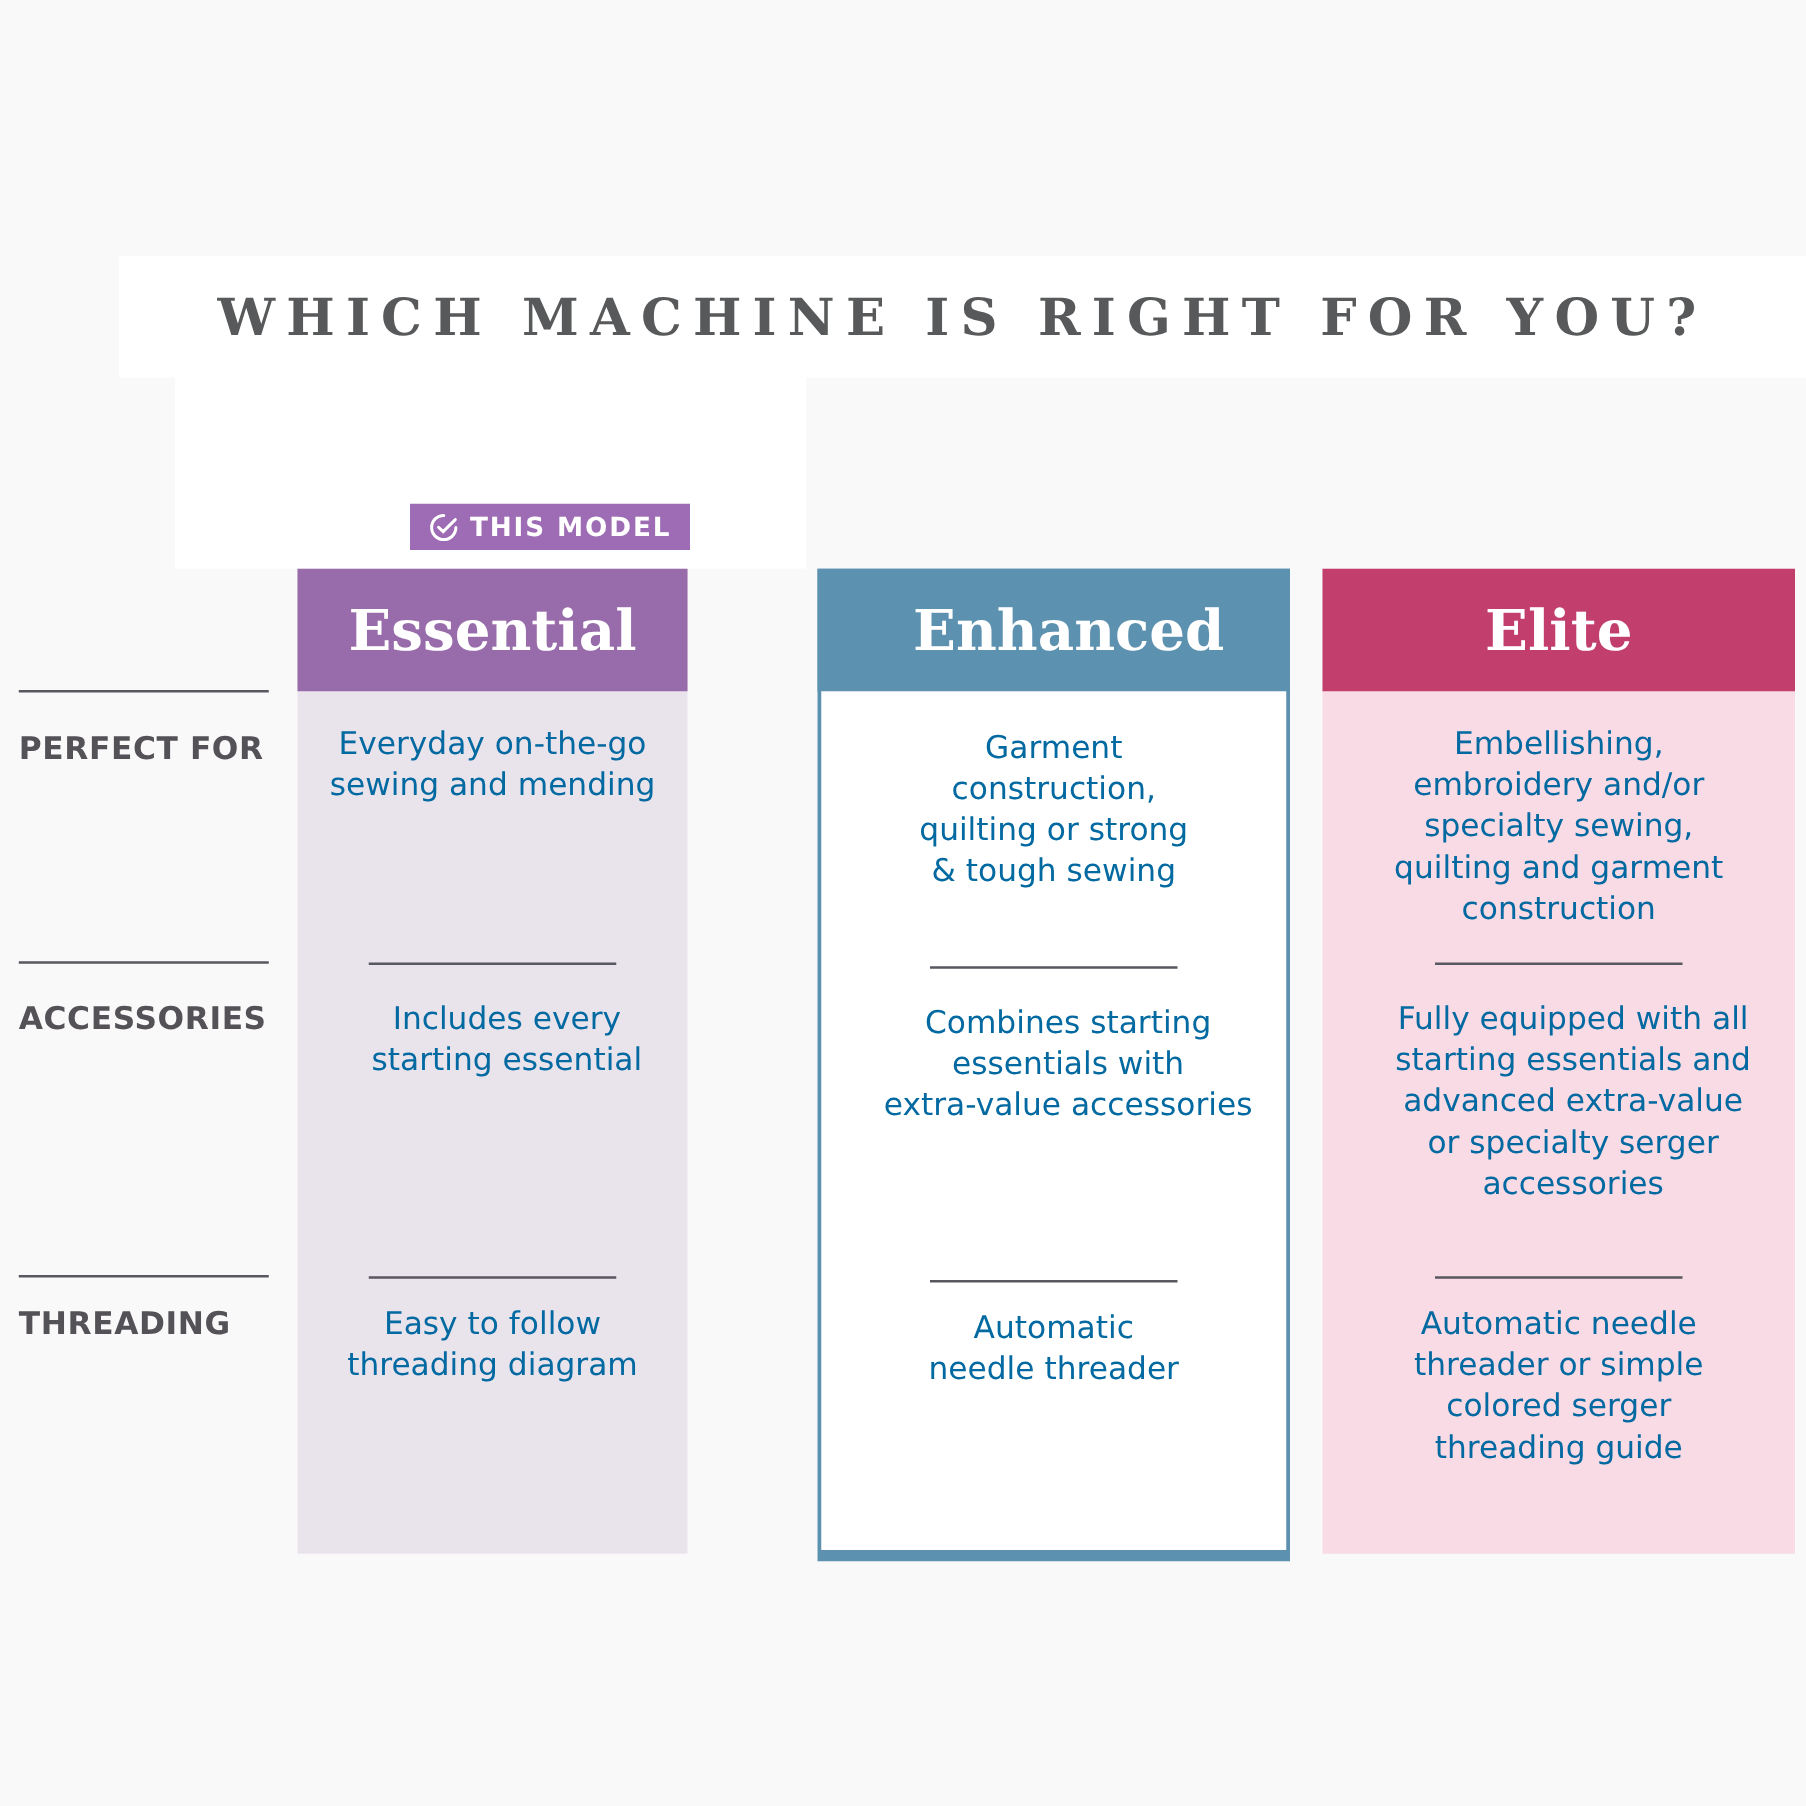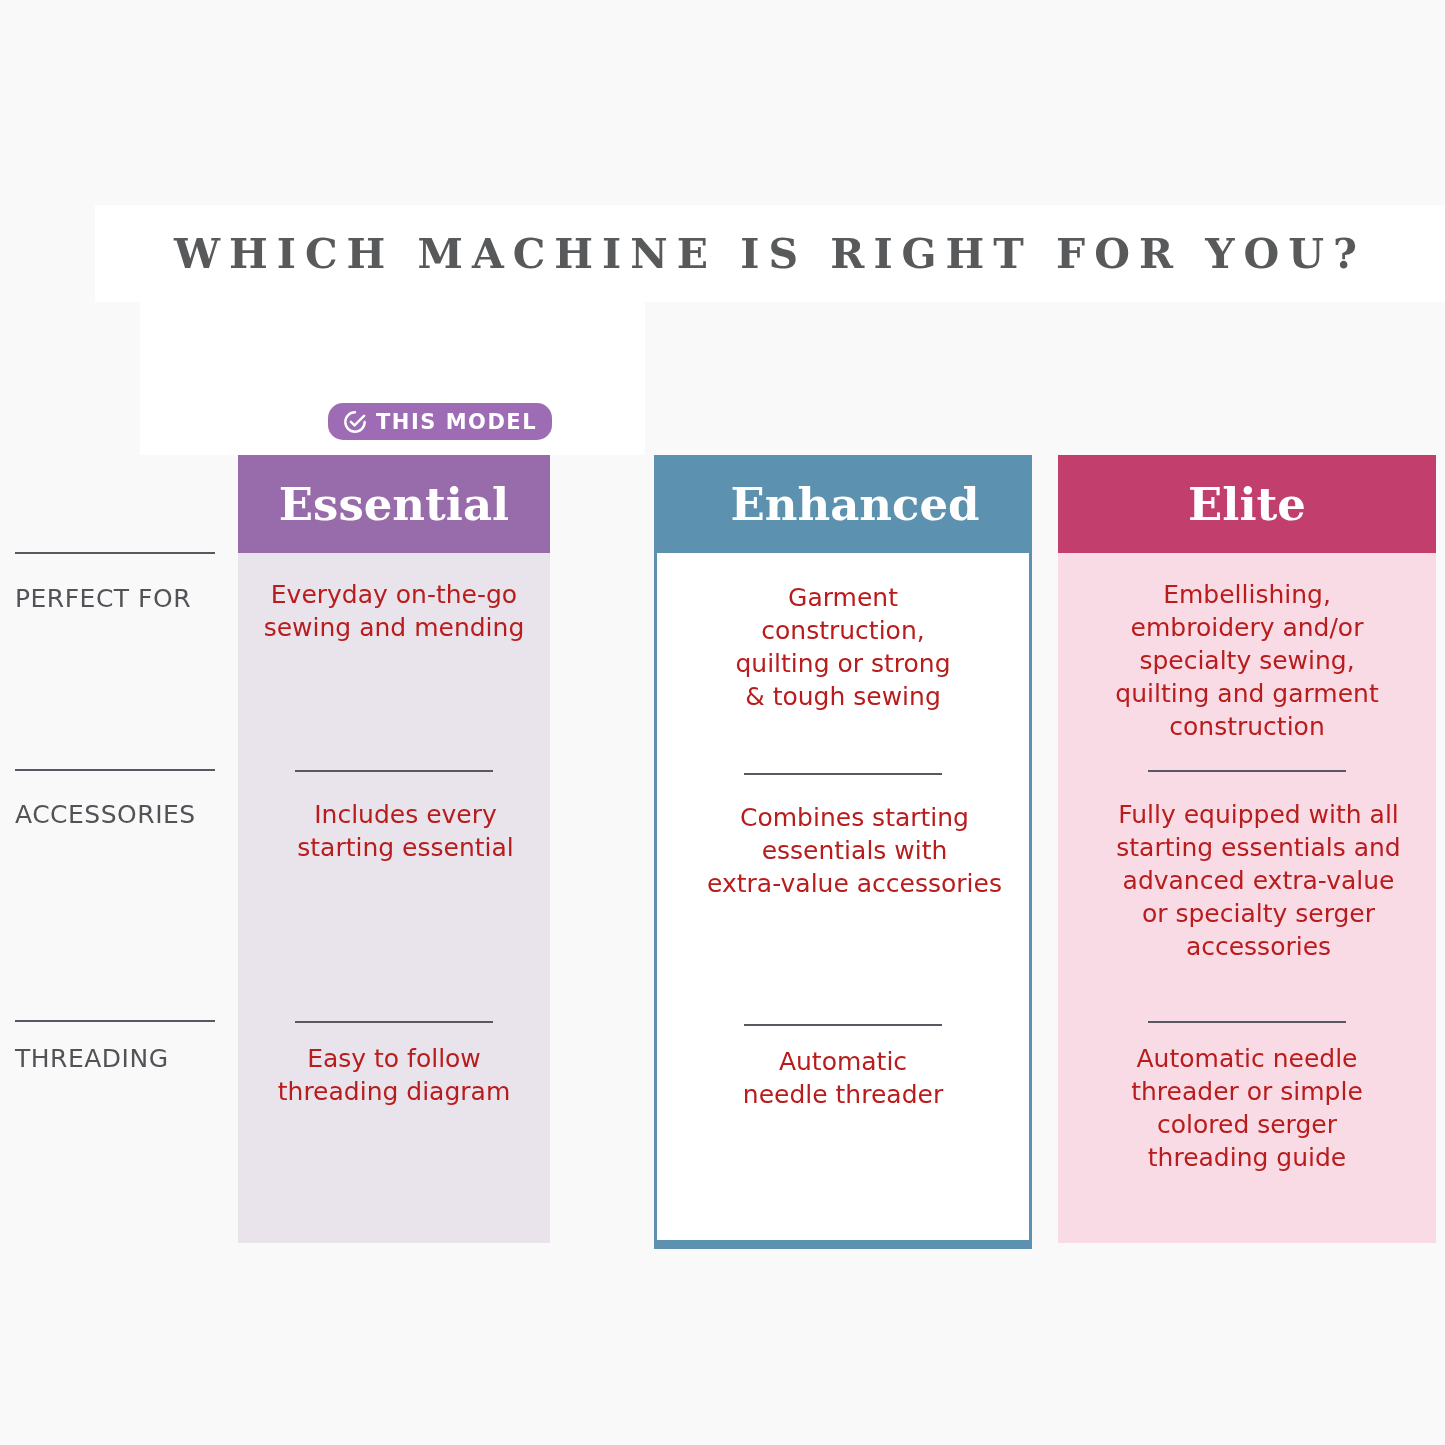--- a/index.html
+++ b/index.html
@@ -29,30 +29,30 @@
     position:absolute; left:140px; top:302px; width:505px; height:153px;
     background:#ffffff;
   }
 
   
   .badge {
     position:absolute; left:328px; top:403px; height:37px;
     background:#9d6cb4; color:#ffffff;
     display:flex; align-items:center; gap:9px;
     padding:0 15px;
-    font-weight:bold; font-size:21px; letter-spacing:1.5px;border-radius:15px;
+    font-weight:bold; font-size:21px; letter-spacing:1.5px;
   }
   .badge svg { width:24px; height:24px; display:block; }
 
   
   .side-line { position:absolute; left:15px; width:200px; height:2px; background:#595760; }
   .sl-1 { top:552px; } .sl-2 { top:769px; } .sl-3 { top:1020px; }
   .side-label {
     position:absolute; left:15px; width:215px;
-    color:#545257; font-weight:normal; font-size:25px;
+    color:#545257; font-weight:bold; font-size:25px;
     letter-spacing:0.5px; white-space:nowrap;
   }
   .lab-1 { top:584px; } .lab-2 { top:800px; } .lab-3 { top:1044px; }
 
   
   .col { position:absolute; top:455px; }
   .col-essential { left:238px; width:312px; height:788px; background:#e9e3ec; }
   .col-enhanced  { left:654px; width:378px; height:794px; background:#ffffff;
                    border:3px solid #5d91b0; border-bottom-width:9px; box-sizing:border-box; }
   .col-elite     { left:1058px; width:378px; height:788px; background:#f8dbe5; }
@@ -65,21 +65,21 @@
   }
   .col-enhanced .col-header { top:-3px; left:-3px; right:-3px;padding-left:24px; }
   .essential-h { background:#986baa; }
   .enhanced-h  { background:#5d91b0; }
   .elite-h     { background:#c23e6d; }
 
   .cell {
     position:absolute; left:0; right:0;
     padding:0 14px;
     text-align:center;
-    color:#b91c1c; font-size:25px; line-height:33px;
+    color:#0369a1; font-size:25px; line-height:33px;
     white-space:pre-line;
   }
   .cell-1 { top:123px; } .cell-2 { top:343px;padding-left:37px; } .cell-3 { top:587px; }
 
   .divider {
     position:absolute; left:50%; transform:translateX(-50%);
     width:198px; height:2px; background:#595760;
   }
   .div-2 { top:315px; } .div-3 { top:566px; }
 </style>

